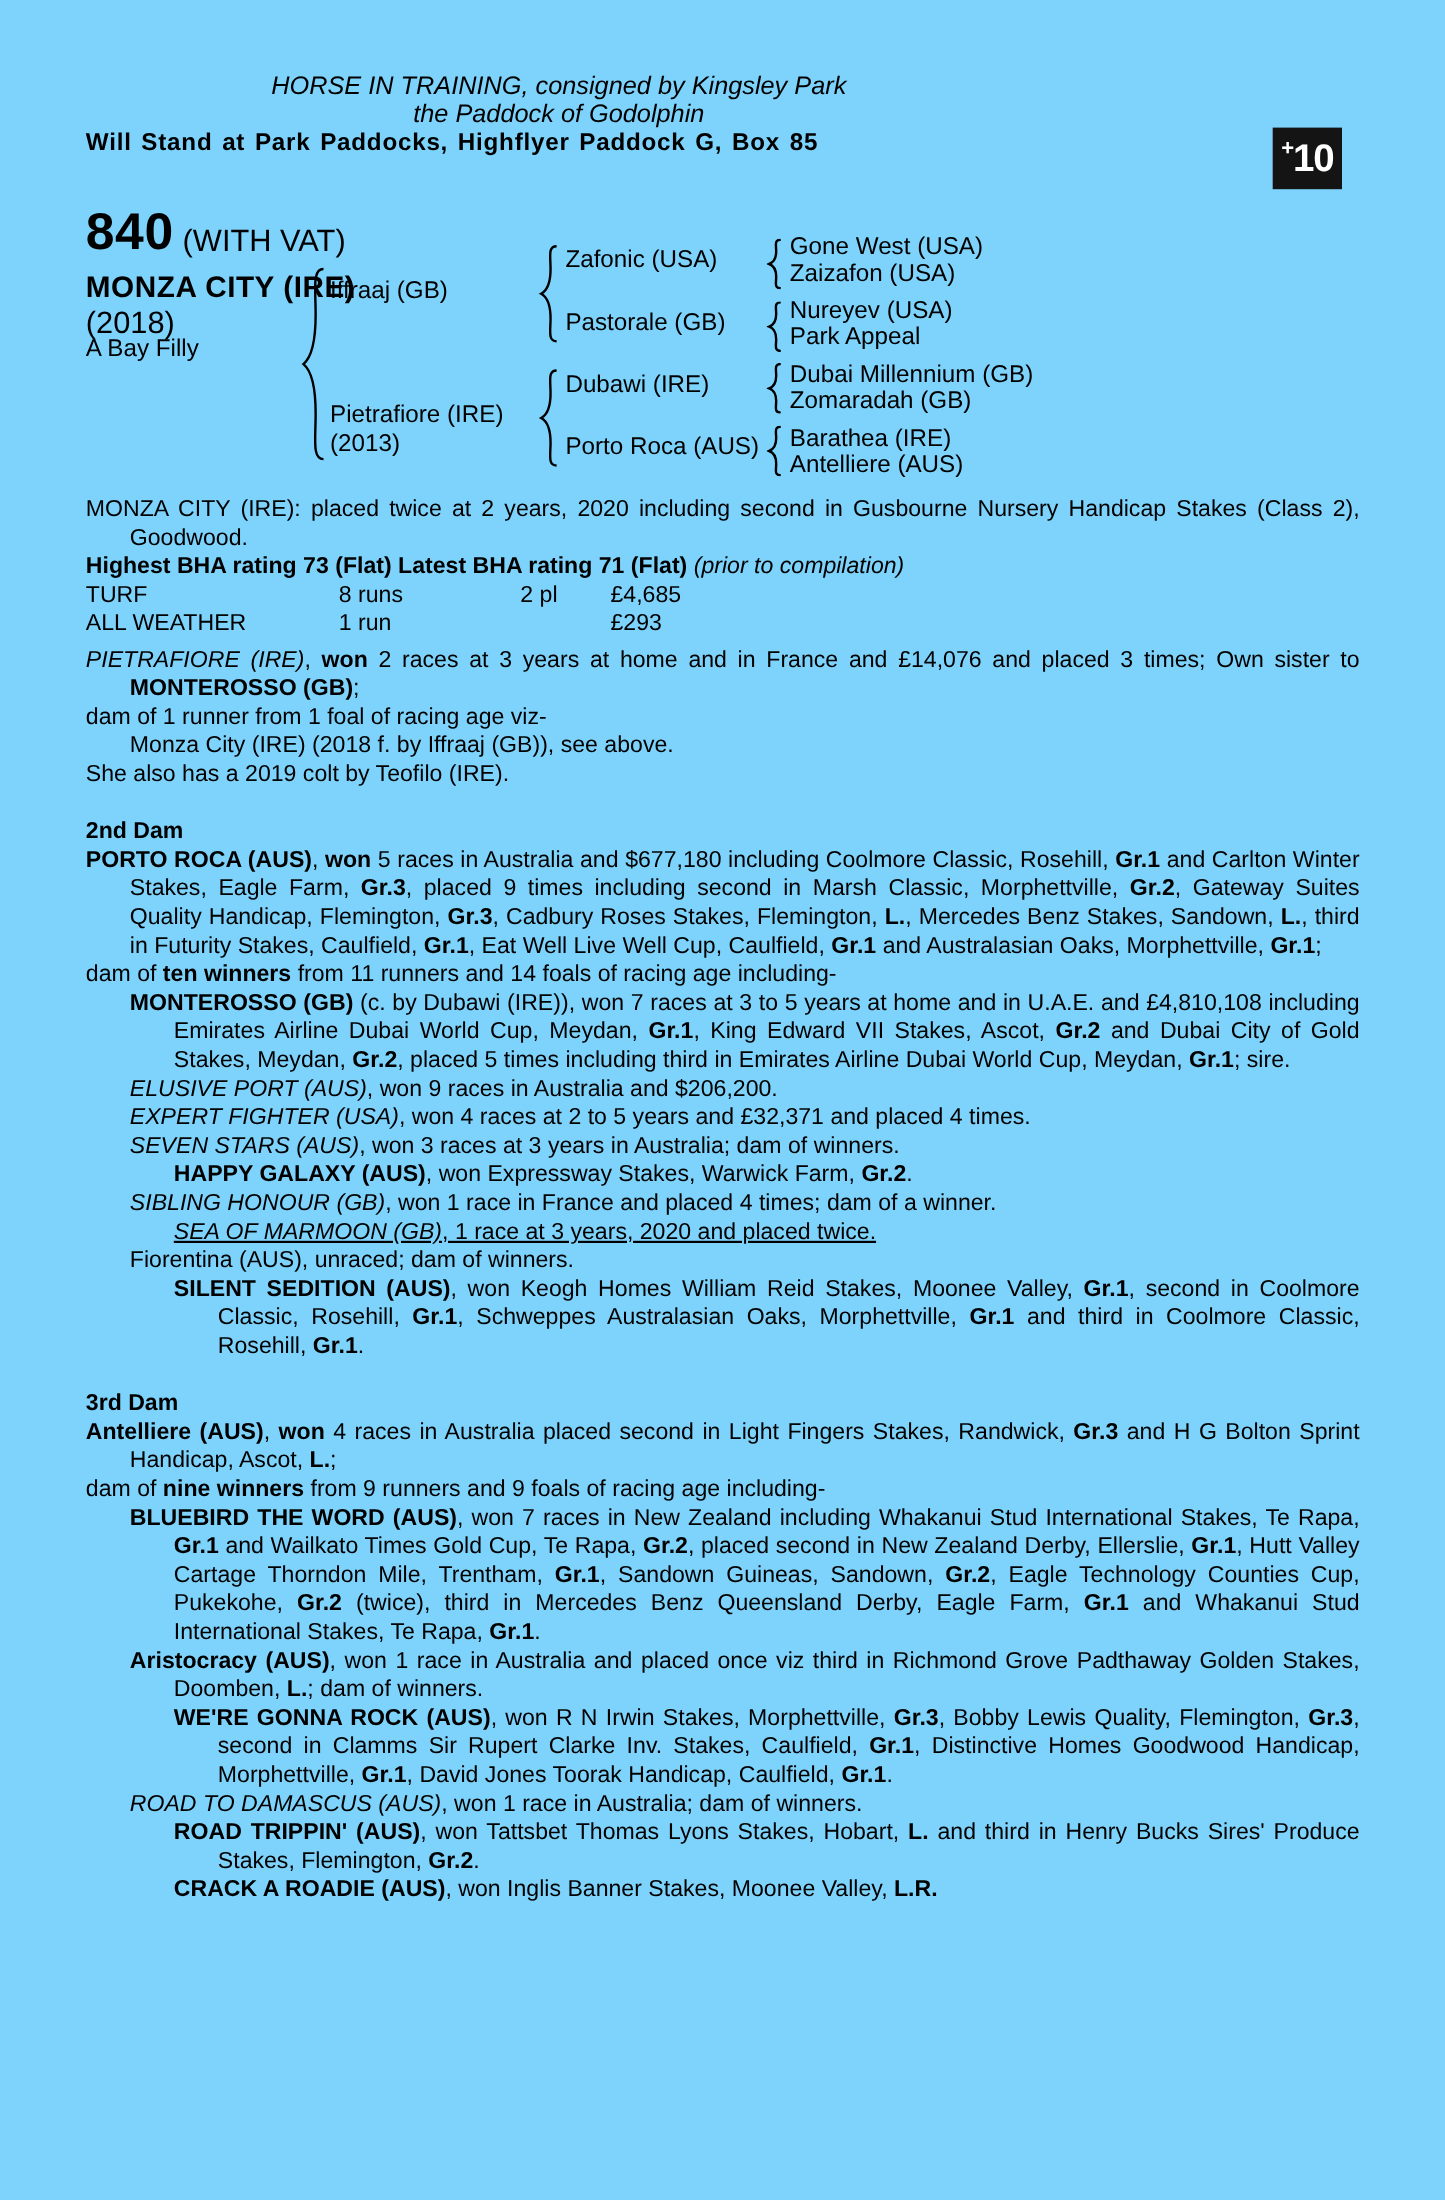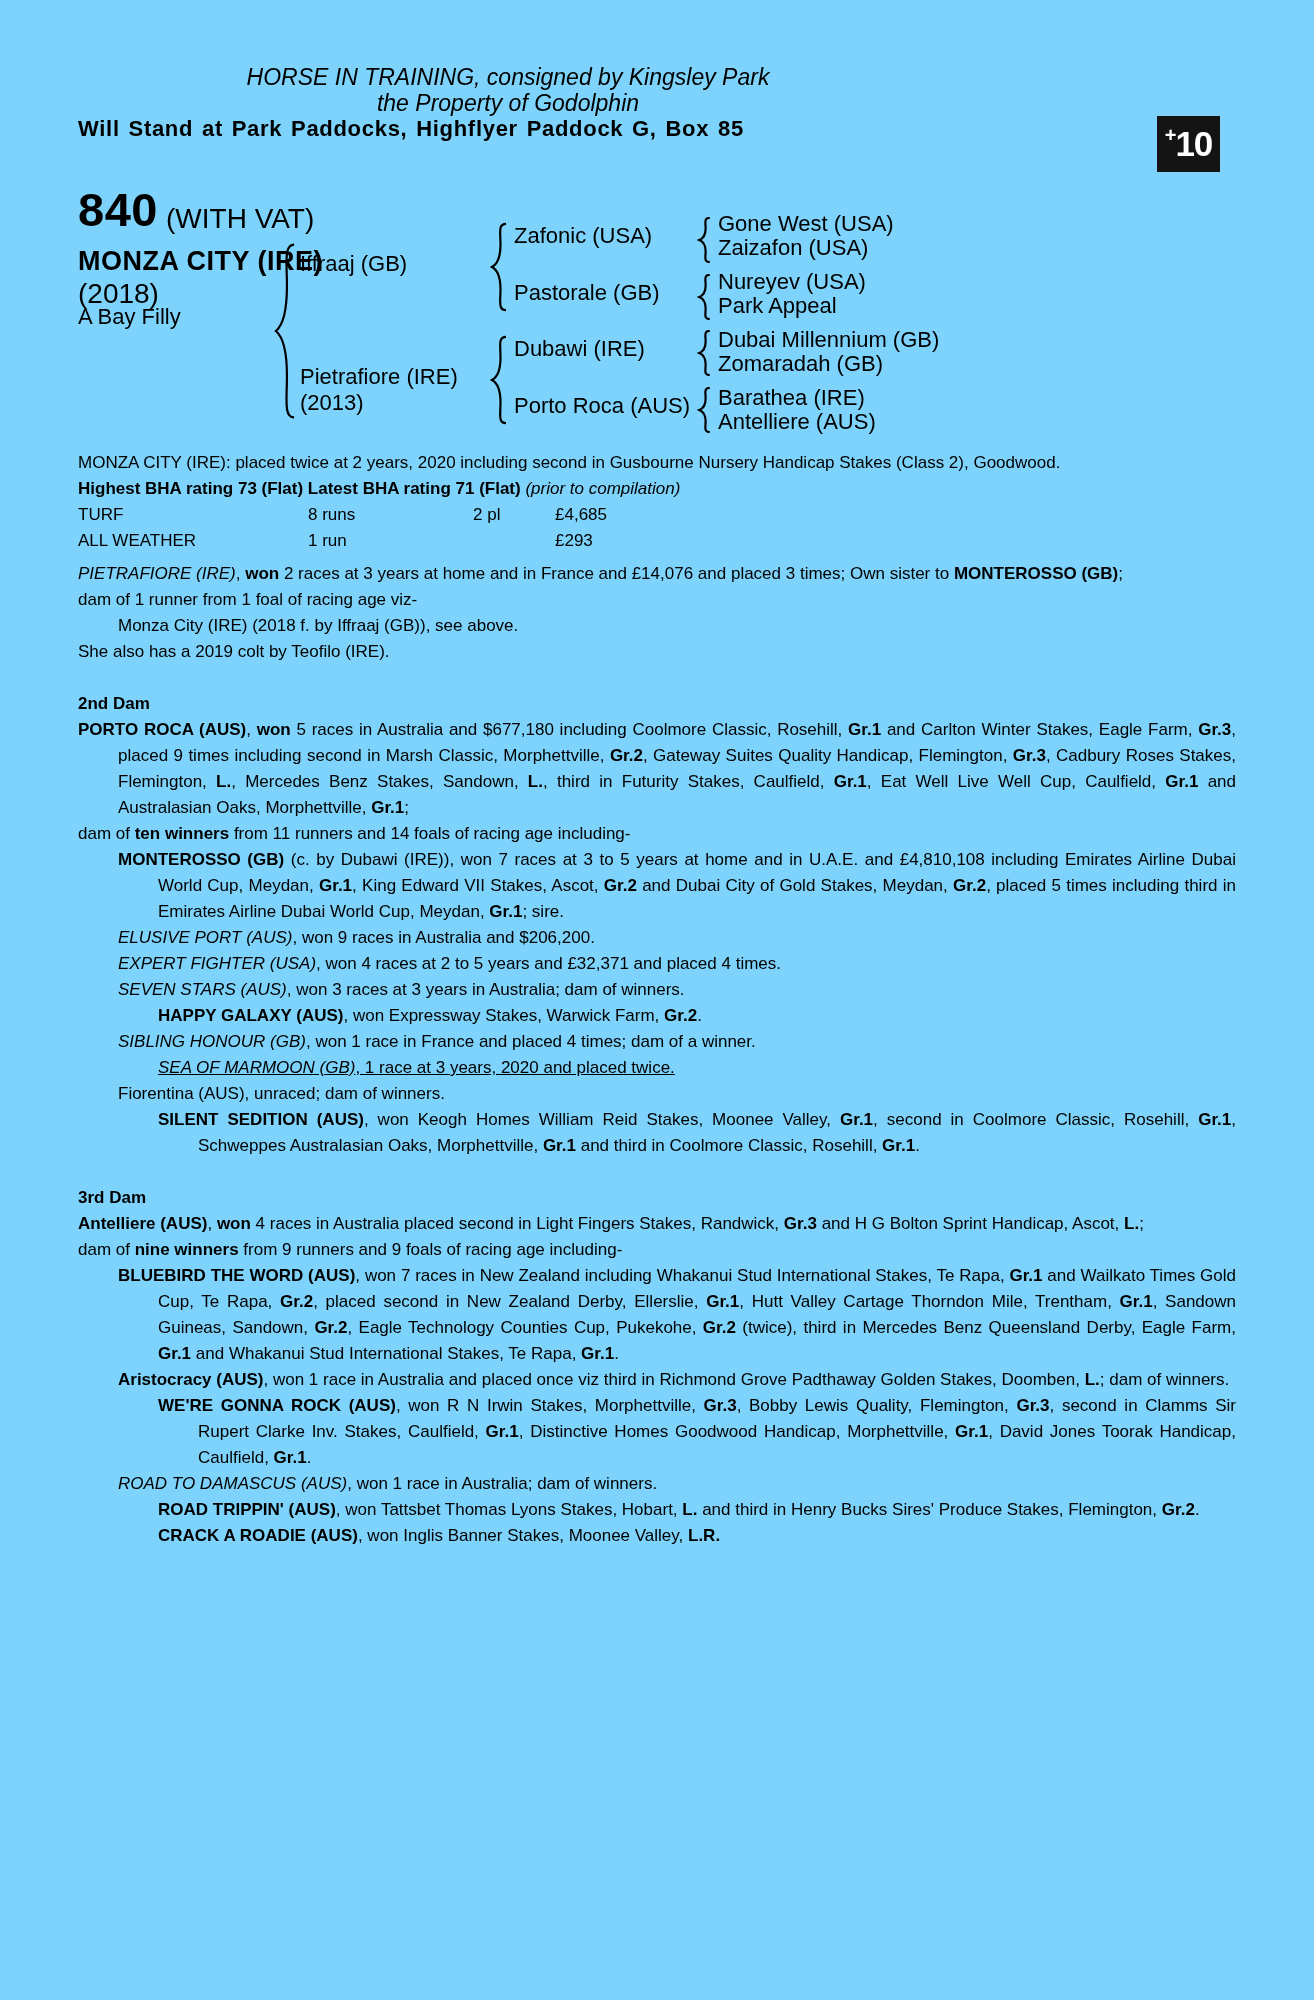--- a/index.html
+++ b/index.html
@@ -31,42 +31,42 @@
   .lot-name   { left:78px; top:246px; font-size:27px; font-weight:bold; letter-spacing:0.5px; }
   .lot-year   { left:78px; top:278px; font-size:28px; }
   .lot-desc   { left:78px; top:304px; font-size:22px; }
 
   
   .tree-name { position:absolute; font-size:22px; white-space:nowrap; }
   .brace { position:absolute; }
 
   
   .body-flow { position:absolute; left:78px; top:450px; width:1158px;
-               font-size:17px; line-height:26px; }
+               font-size:21px; line-height:26px; }
   .body-flow p { margin:0; text-align:justify; }
   .note { margin-bottom:38px; padding-left:40px; text-indent:-40px; }
   .ratings-block { margin-bottom:7px; }
   .ratings-heading .seg-b { font-weight:bold; }
   .stat-row span { display:inline-block; }
   .col-surface { width:230px; }
   .col-runs { width:165px; }
   .col-pl { width:82px; }
   .dam-heading { font-weight:bold; margin-top:26px; }
   #sections .dam-heading:first-child { margin-top:0; }
   .seg-n { font-weight:normal; font-style:normal; }
   .seg-b { font-weight:bold; }
   .seg-i { font-style:italic; }
 </style>
 </head>
 <body>
 
 <div class="page">
 
   <div class="hdr hdr1">HORSE IN TRAINING, consigned by Kingsley Park</div>
-  <div class="hdr hdr2">the Property of Godolphin</div>
+  <div class="hdr hdr2">the Paddock of Godolphin</div>
   <div class="abs stand">Will Stand at Park Paddocks, Highflyer Paddock G, Box 85</div>
 
   <div class="badge">
     <span class="plus">+</span>
       <span class="num">10</span>
   </div>
 
   <div class="abs lot-number">840</div>
   <div class="abs lot-vat">(WITH VAT)</div>
   <div class="abs lot-name">MONZA CITY (IRE)</div>

